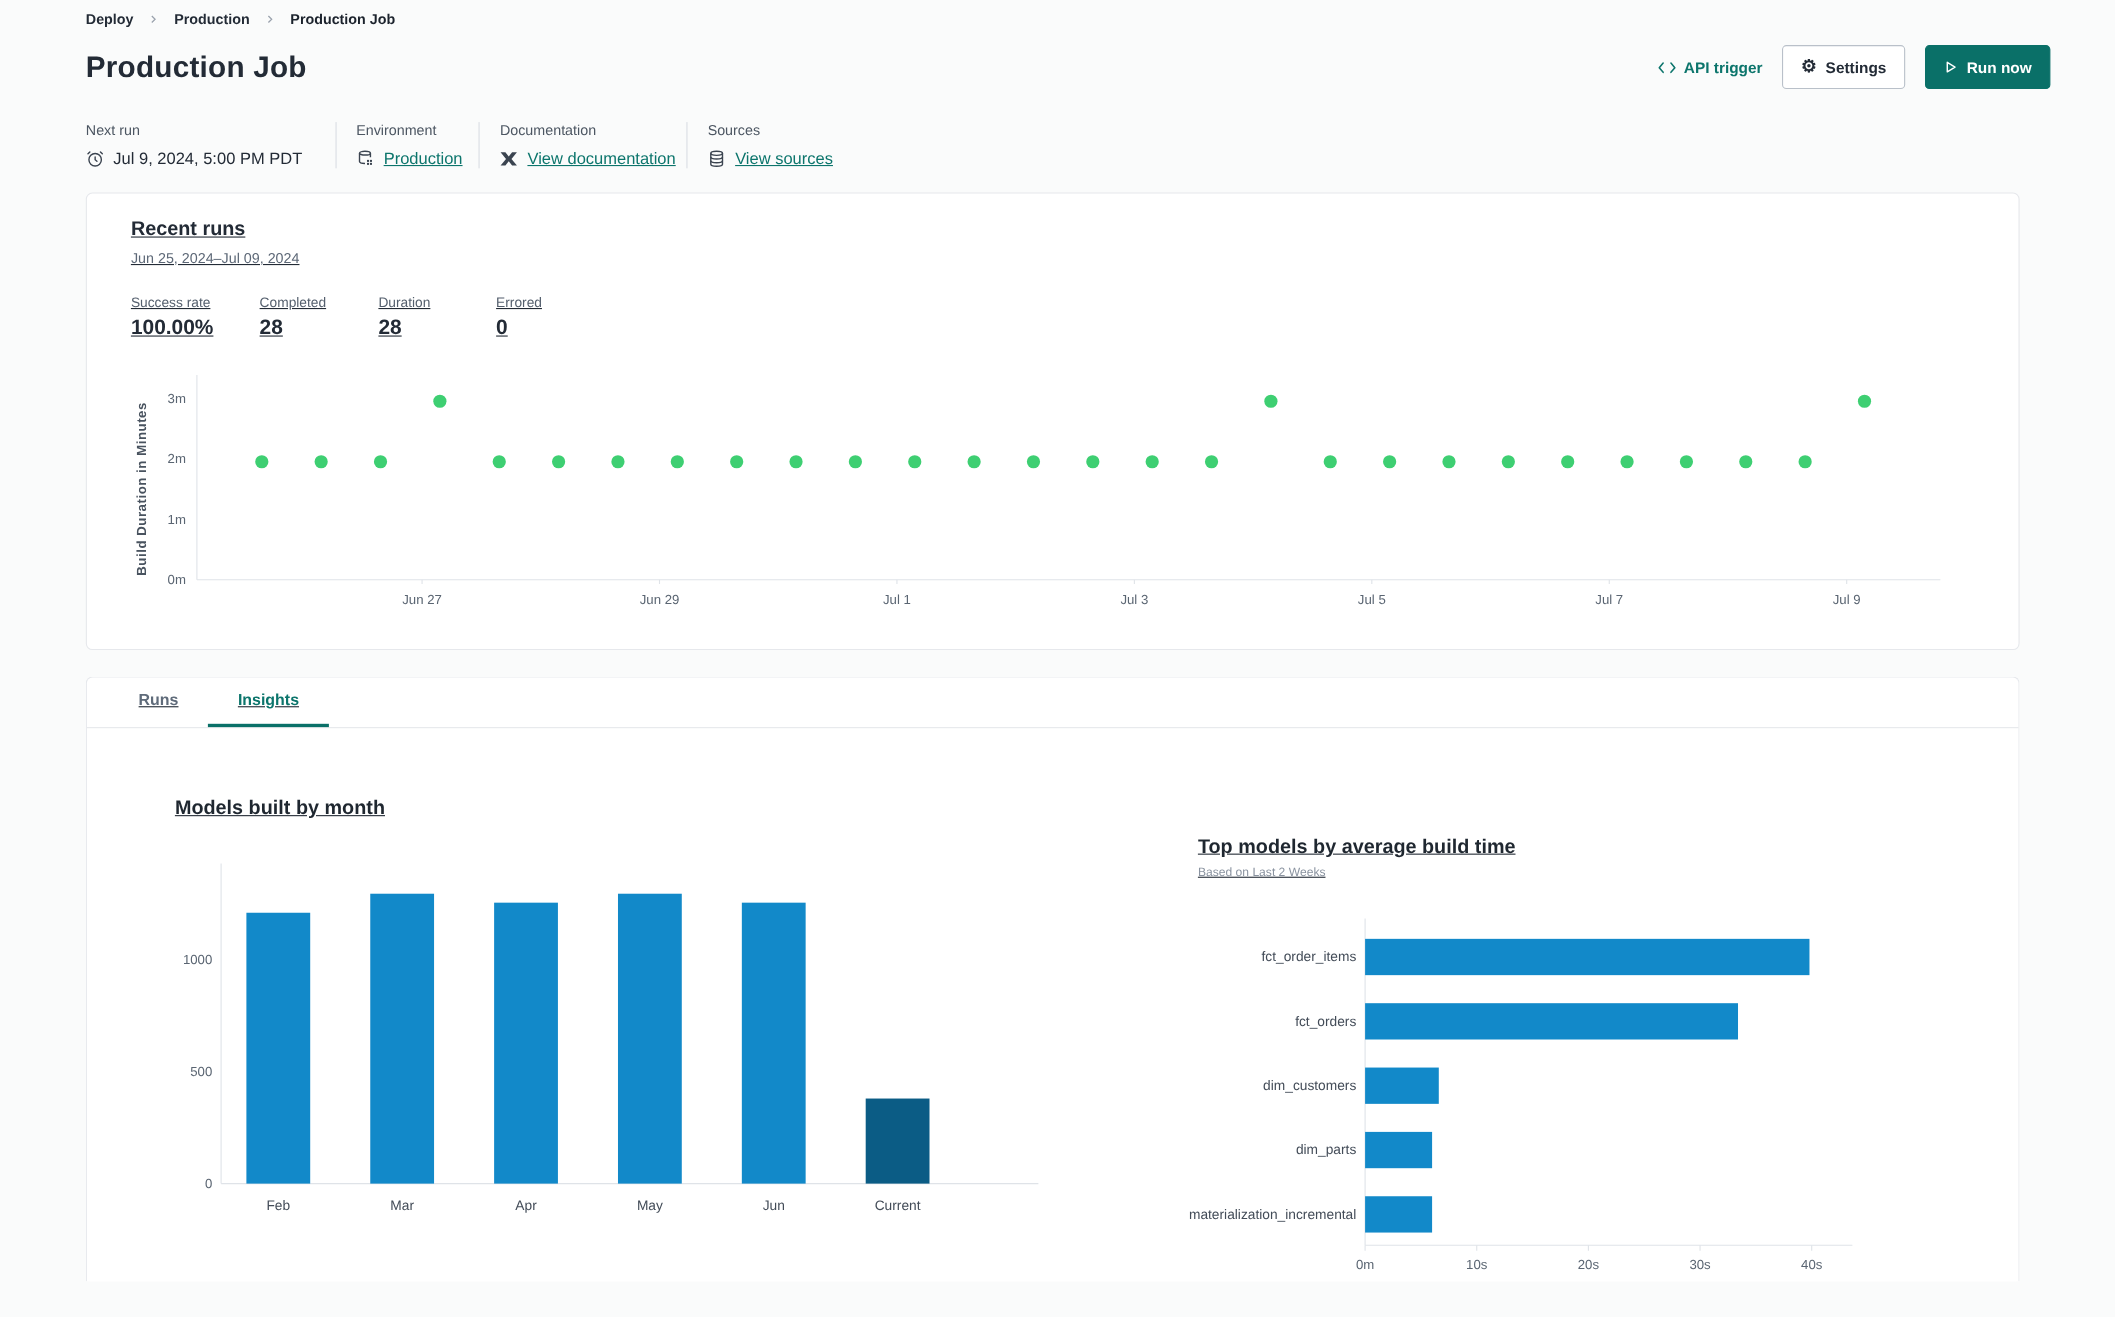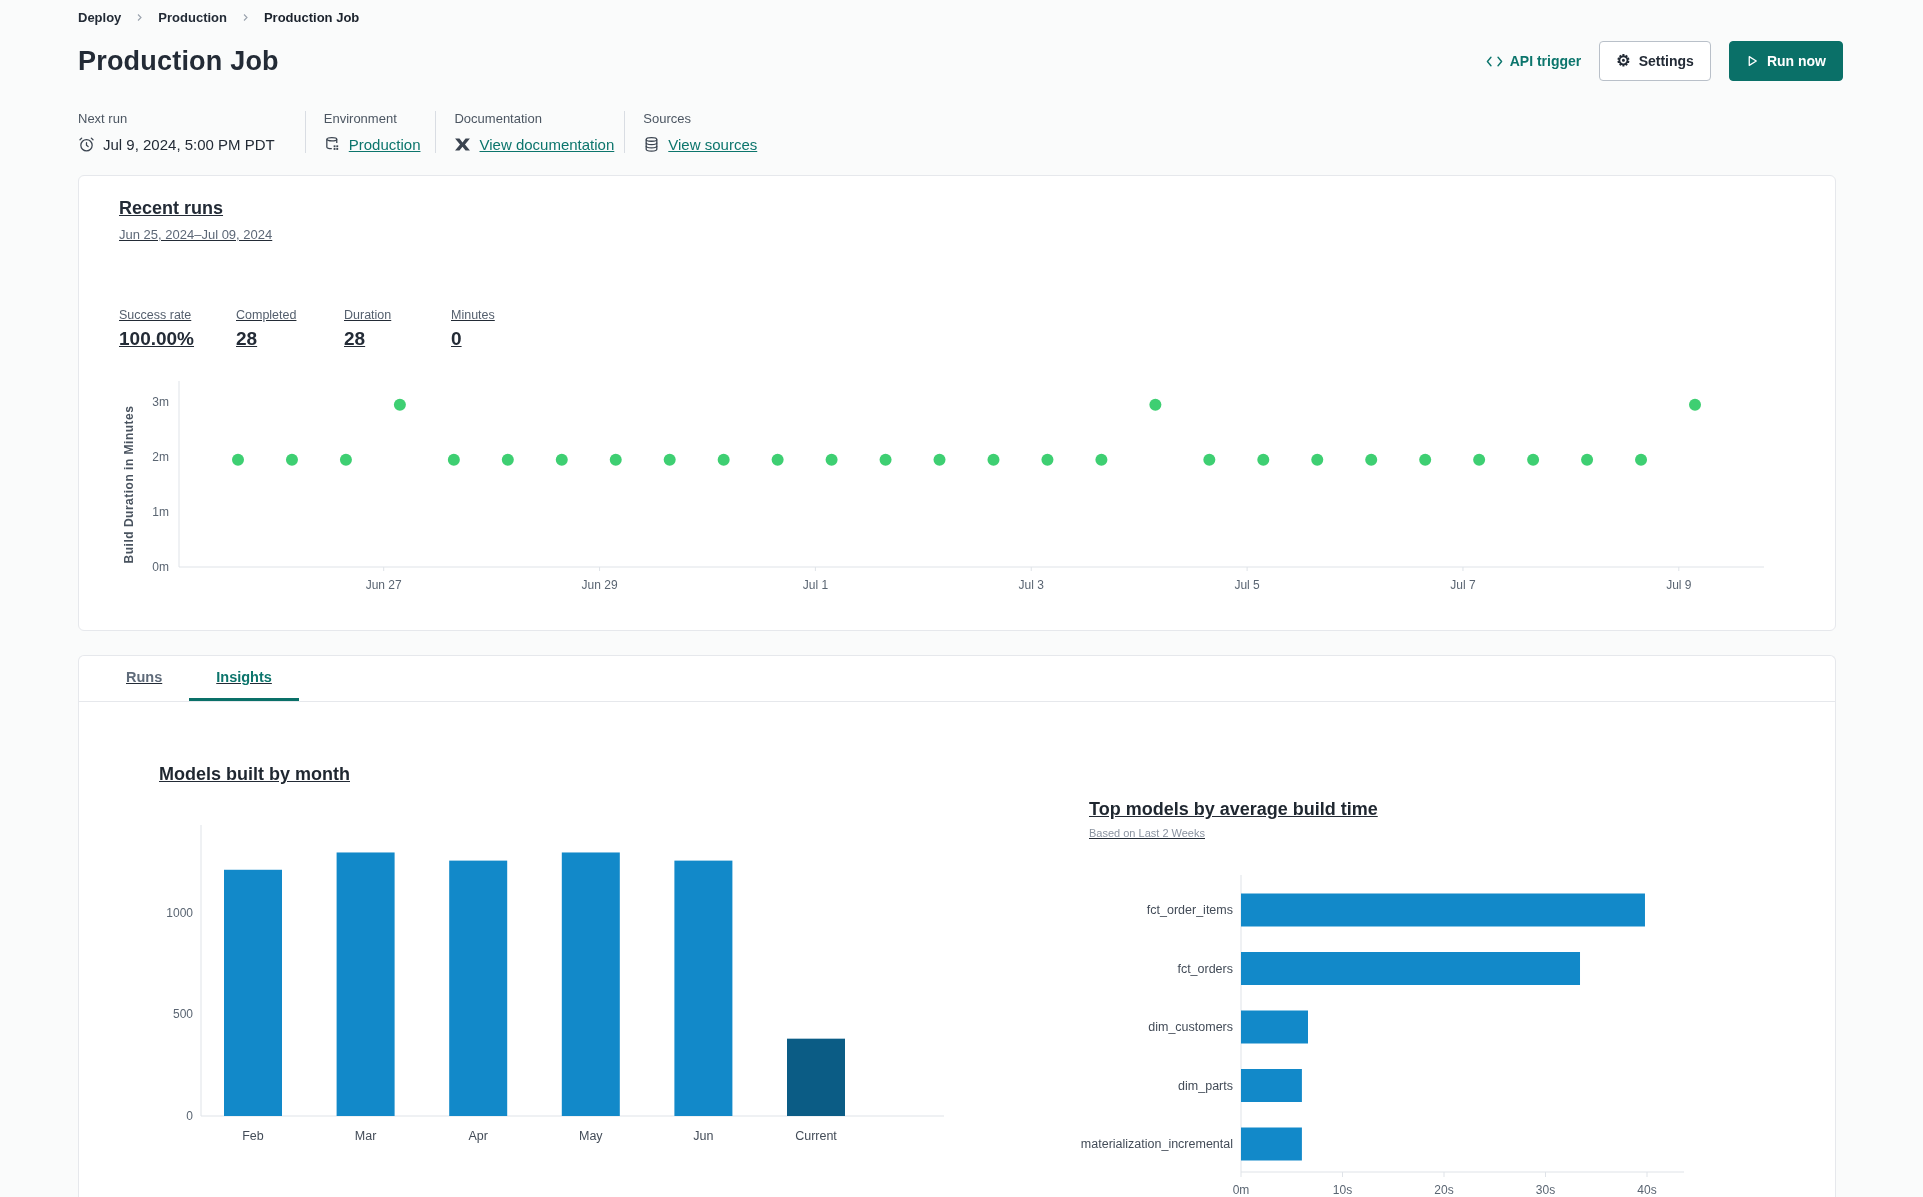--- a/index.html
+++ b/index.html
@@ -6,21 +6,21 @@
   body{
     width:1923px;height:1197px;overflow:hidden;
     background:#fafbfb;color:#232b36;
     font-family:"Liberation Sans","DejaVu Sans",sans-serif;
     -webkit-font-smoothing:antialiased;
   }
   .icon{display:inline-flex;align-items:center;justify-content:center;flex:none;}
   svg{display:block;}
 
   
-  .page-head{padding:10px 80px 0 78px;}
+  .page-head{padding:10px 59px 0 78px;}
   .breadcrumb{display:flex;align-items:center;gap:14px;font-size:13px;font-weight:700;}
   .breadcrumb .crumb{color:#232b36;cursor:pointer;}
   .breadcrumb .crumb.current{color:#1b222c;}
   .breadcrumb .sep{color:#9aa2ad;}
   .title-row{display:flex;align-items:center;justify-content:space-between;margin-top:16px;}
   .page-title{font-size:27px;font-weight:700;letter-spacing:.2px;}
   .actions{display:flex;align-items:center;gap:18px;}
   .api-link{display:flex;align-items:center;gap:7px;color:#0c756c;font-size:14px;font-weight:600;cursor:pointer;}
   .btn{display:flex;align-items:center;gap:8px;height:40px;padding:0 16px;border-radius:4px;
        font-size:14px;font-weight:600;cursor:pointer;box-sizing:border-box;}
@@ -38,21 +38,21 @@
   .meta-value{display:flex;align-items:center;gap:8px;font-size:15px;color:#232b36;}
   .meta-value .ic{color:#3b4450;}
   a.meta-link{color:#0c756c;font-weight:500;text-decoration:underline;cursor:pointer;}
 
   
   .card{background:#fff;border:1px solid #e6e8ec;border-radius:6px;margin:22px 87px 0 78px;text-decoration:underline;}
   .card.runs-card{padding:22px 40px 26px 40px;}
   .card-title{font-size:18px;font-weight:700;}
   .card-sub{font-size:13px;color:#5d6877;margin-top:8px;}
   .stats-row{display:flex;margin-top:26px;}
-  .stat{margin-right:0;margin-top:40px;}
+  .stat{margin-right:0;}
   .stat.s1{width:117px;}.stat.s2{width:108px;}.stat.s3{width:107px;}
   .stat-label{font-size:12.5px;color:#545f6d;}
   .stat-value{font-size:19px;font-weight:700;margin-top:6px;}
 
   
   .card.insights-card{margin-top:24px;border-bottom:none;border-radius:6px 6px 0 0;min-height:534px;}
   .tab-bar{display:flex;align-items:stretch;height:45px;border-bottom:1px solid #e6e8ec;padding-left:20px;}
   .tab{display:flex;align-items:center;padding:0 27px;font-size:14.5px;font-weight:600;color:#5f6b7a;
        cursor:pointer;border-bottom:3px solid transparent;box-sizing:border-box;}
   .tab.active{color:#0c756c;border-bottom-color:#0a7068;}
@@ -189,21 +189,21 @@
     </div>
     <div class="stat s2">
       <div class="stat-label">Completed</div>
       <div class="stat-value">28</div>
     </div>
     <div class="stat s3">
       <div class="stat-label">Duration</div>
       <div class="stat-value">28</div>
     </div>
     <div class="stat s4">
-      <div class="stat-label">Minutes</div>
+      <div class="stat-label">Errored</div>
       <div class="stat-value">0</div>
     </div>
   </div>
 
   <svg id="scatter-svg" width="1678" height="236" style="margin-top:18px">
       <line x1="60" y1="13" x2="60" y2="199" stroke="#dfe3e8"></line>
       <line x1="60" y1="199" x2="1645" y2="199" stroke="#dfe3e8"></line>
       <text x="50" y="203" text-anchor="end" class="tick">0m</text>
       <text x="50" y="148" text-anchor="end" class="tick">1m</text>
       <text x="50" y="93" text-anchor="end" class="tick">2m</text>

